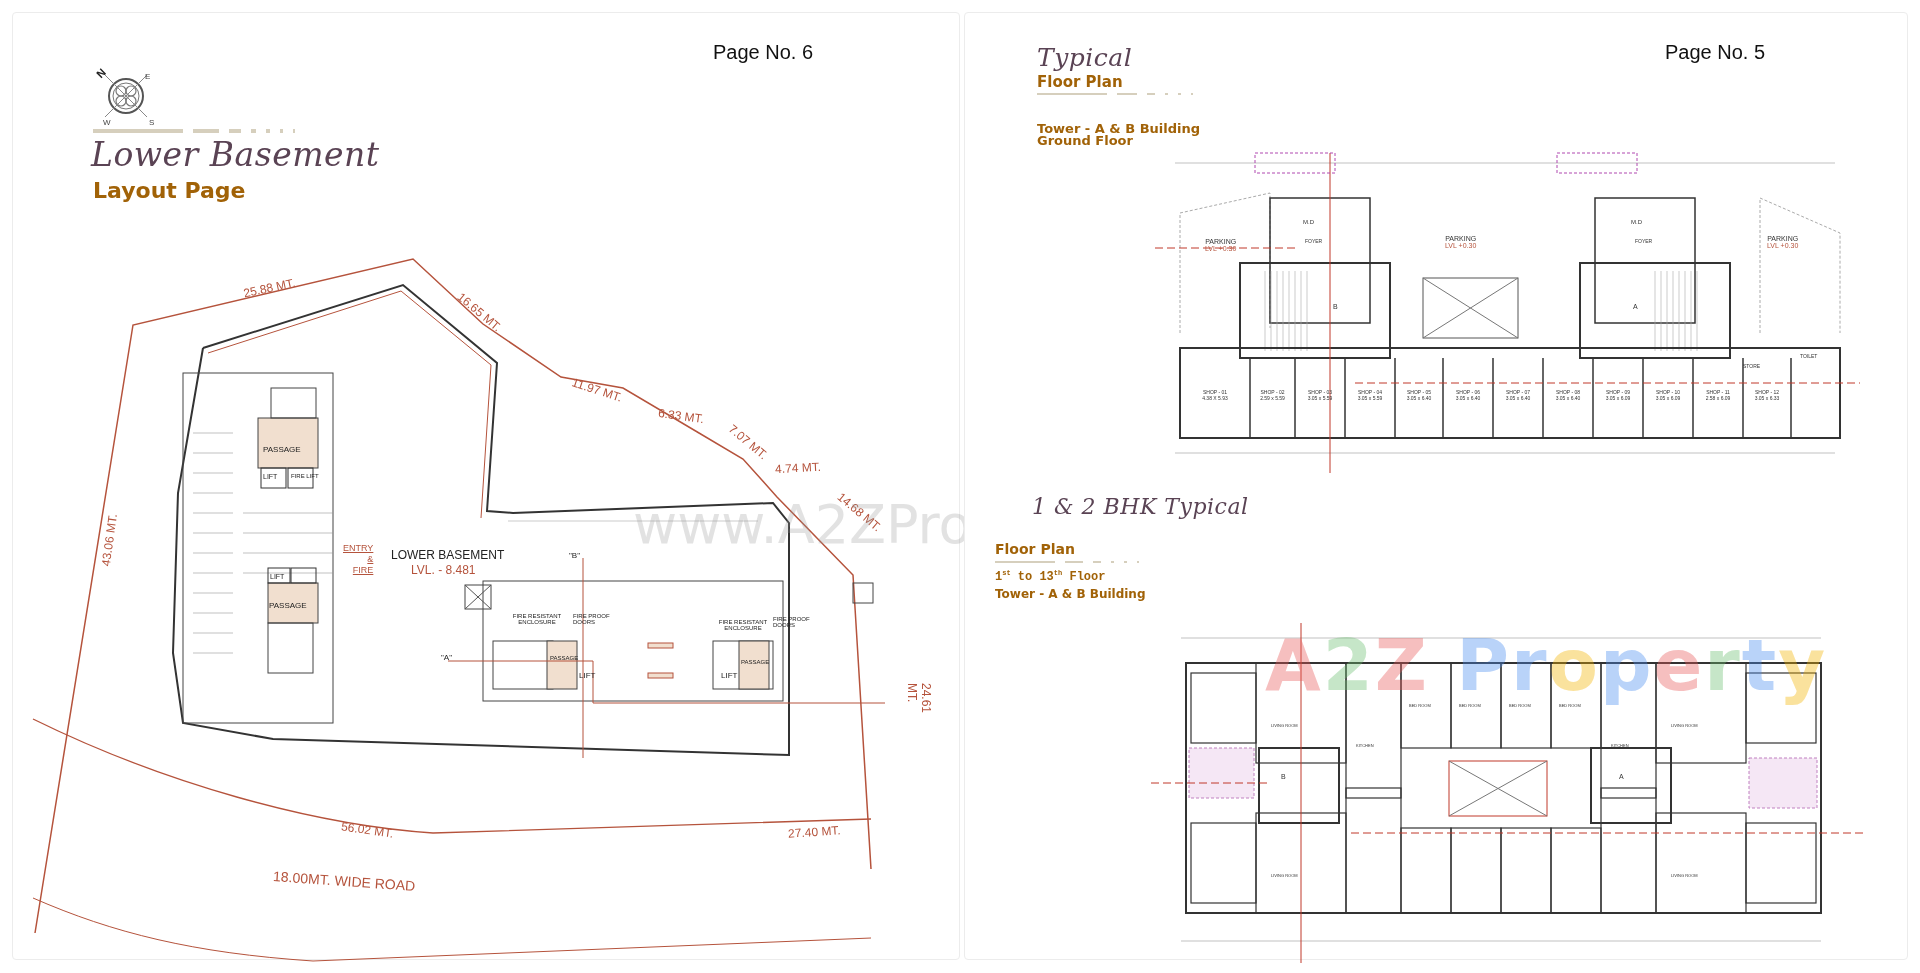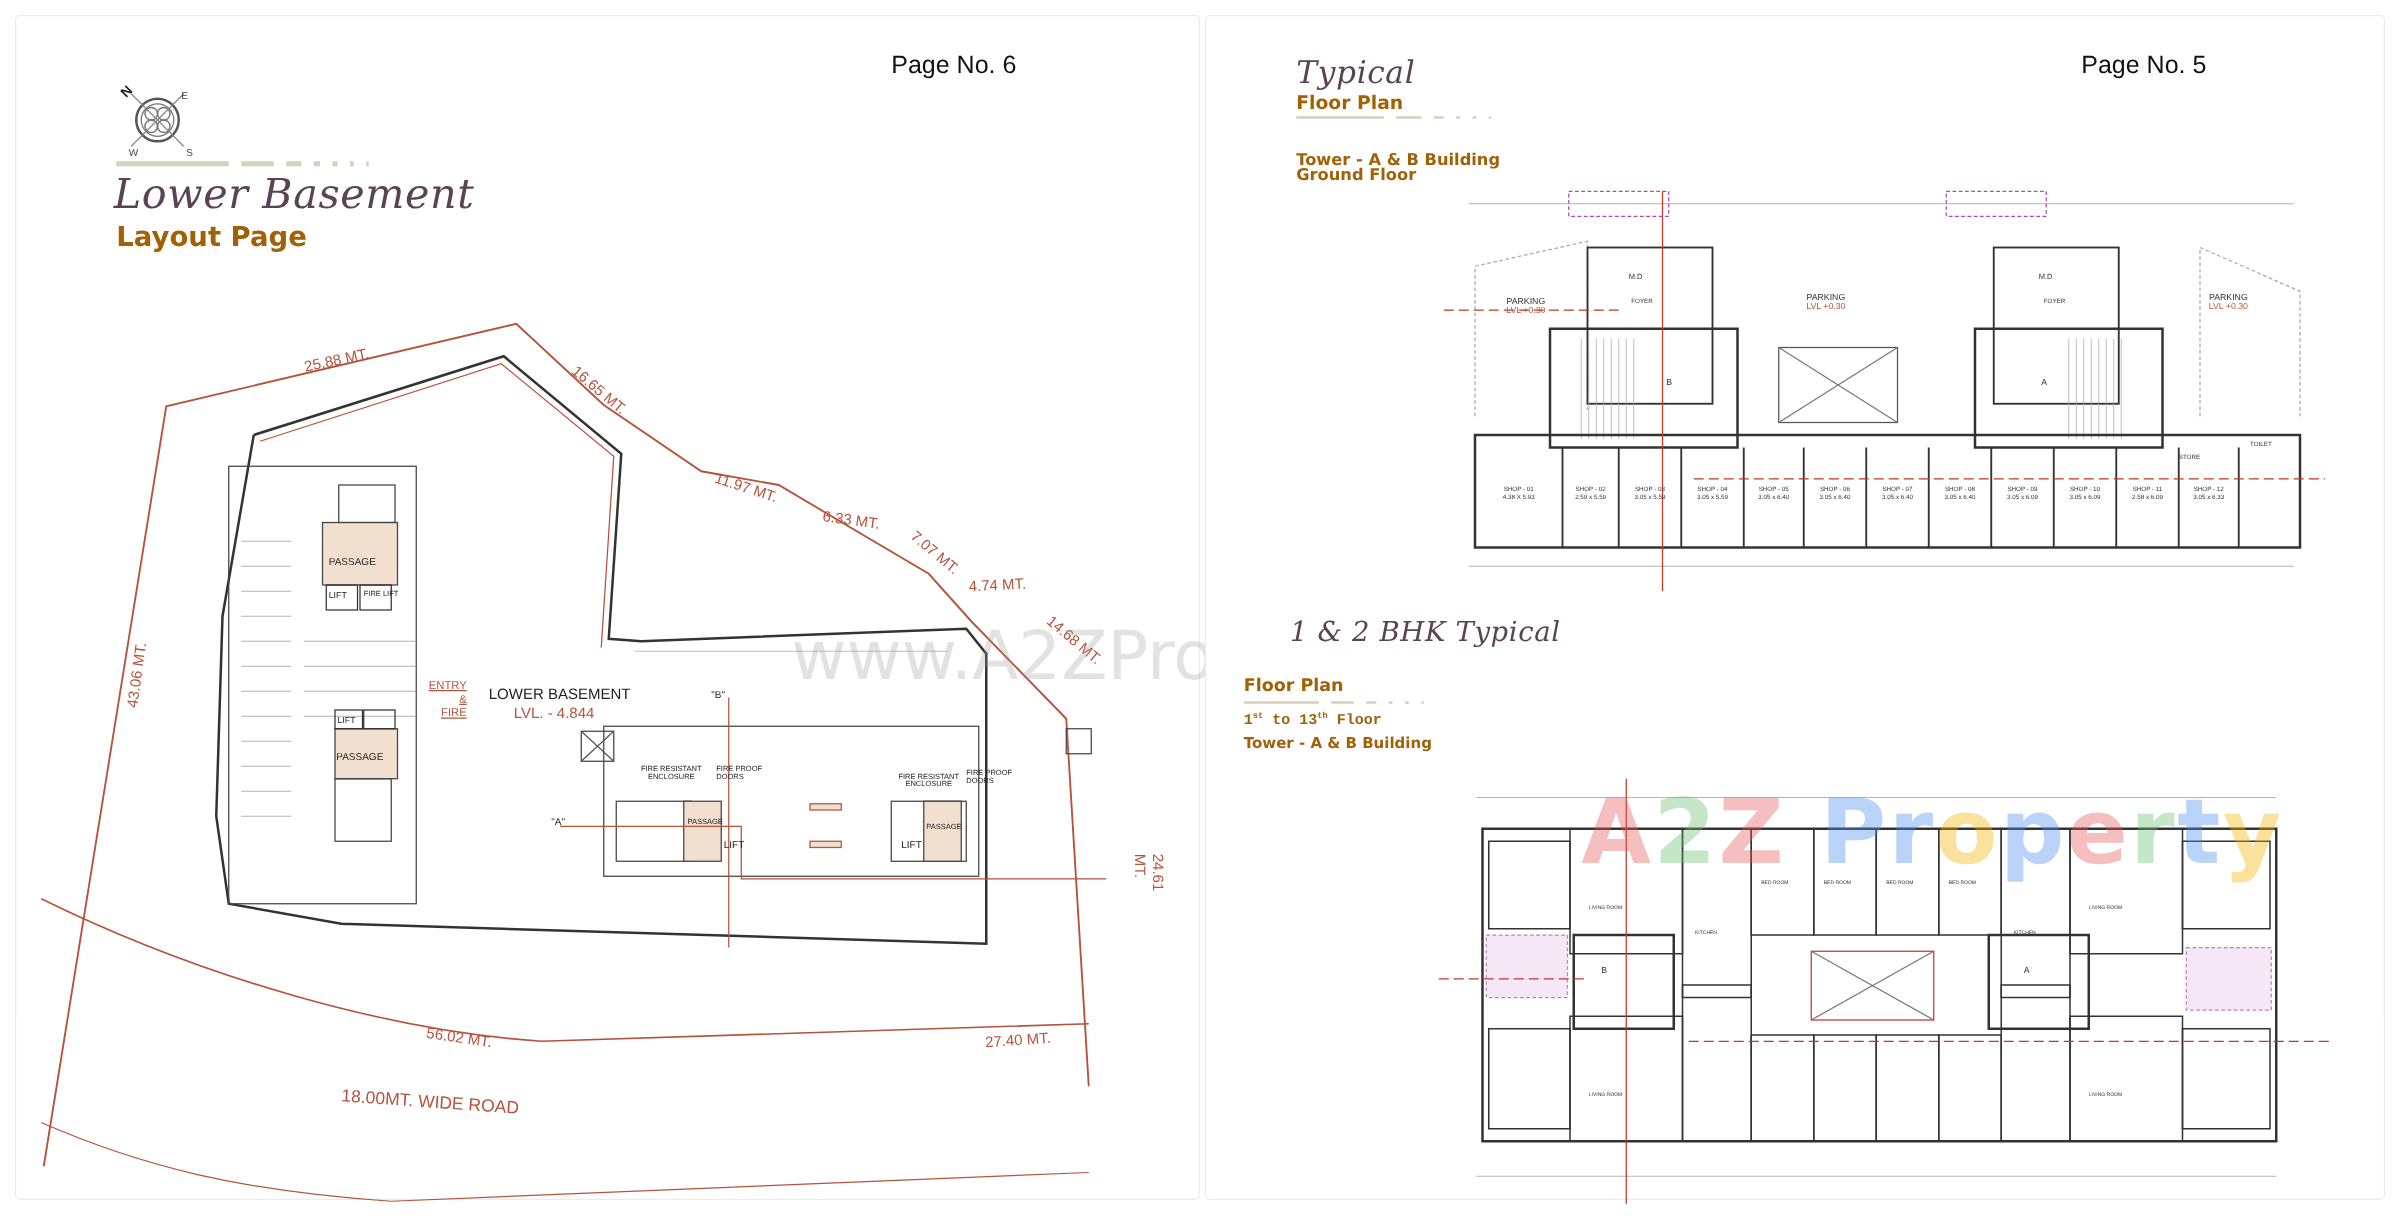--- a/index.html
+++ b/index.html
@@ -121,21 +121,21 @@
     <div class="lbl" style="position:absolute;left:712px;top:422px;font-size:12px;color:#b5533c;transform:rotate(40deg);">7.07 MT.</div>
     <div class="lbl" style="position:absolute;left:762px;top:448px;font-size:12px;color:#b5533c;transform:rotate(-3deg);">4.74 MT.</div>
     <div class="lbl" style="position:absolute;left:820px;top:492px;font-size:12px;color:#b5533c;transform:rotate(40deg);">14.68 MT.</div>
     <div class="lbl" style="position:absolute;left:920px;top:670px;font-size:12px;color:#b5533c;transform:rotate(90deg);transform-origin:left top;">24.61 MT.</div>
     <div class="lbl" style="position:absolute;left:70px;top:520px;font-size:12px;color:#b5533c;transform:rotate(-82deg);">43.06 MT.</div>
     <div class="lbl" style="position:absolute;left:328px;top:810px;font-size:12px;color:#b5533c;transform:rotate(8deg);">56.02 MT.</div>
     <div class="lbl" style="position:absolute;left:775px;top:812px;font-size:12px;color:#b5533c;transform:rotate(-4deg);">27.40 MT.</div>
     <div class="lbl" style="position:absolute;left:260px;top:860px;font-size:14px;color:#b5533c;transform:rotate(4deg);">18.00MT. WIDE ROAD</div>
 
     <div class="lbl" style="position:absolute;left:378px;top:535px;font-size:12px;color:#222;">LOWER BASEMENT</div>
-    <div class="lbl" style="position:absolute;left:398px;top:550px;font-size:12px;color:#b5533c;">LVL. - 4.844</div>
+    <div class="lbl" style="position:absolute;left:398px;top:550px;font-size:12px;color:#b5533c;">LVL. - 8.481</div>
 
     <div class="lbl" style="position:absolute;left:330px;top:530px;font-size:9px;color:#b5533c;text-align:right;line-height:11px;text-decoration:underline;">
       <div>ENTRY</div>
         <div>&amp;</div>
         <div>FIRE</div>
     </div>
 
     <div class="lbl" style="position:absolute;left:250px;top:432px;font-size:8px;color:#222;">PASSAGE</div>
     <div class="lbl" style="position:absolute;left:250px;top:460px;font-size:7px;color:#222;">LIFT</div>
     <div class="lbl" style="position:absolute;left:278px;top:460px;font-size:6px;color:#222;">FIRE LIFT</div>

